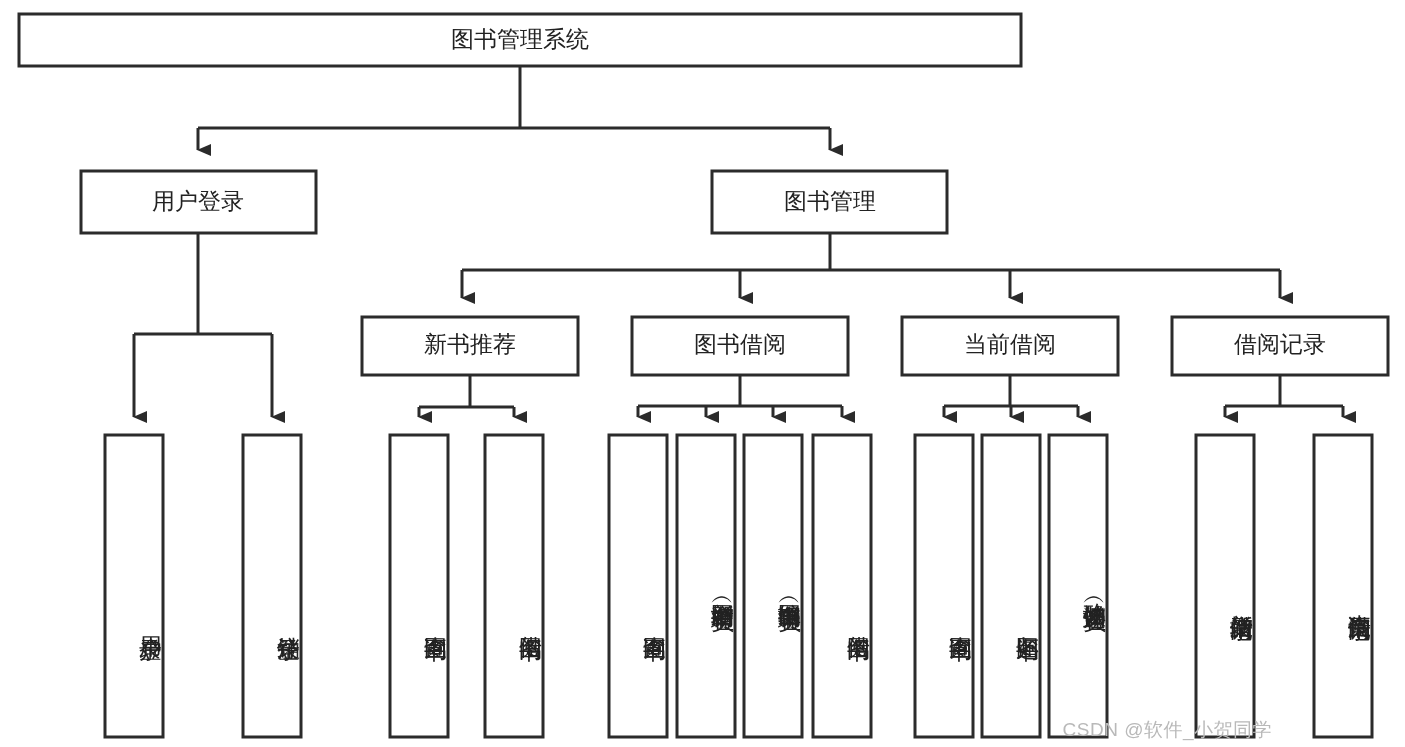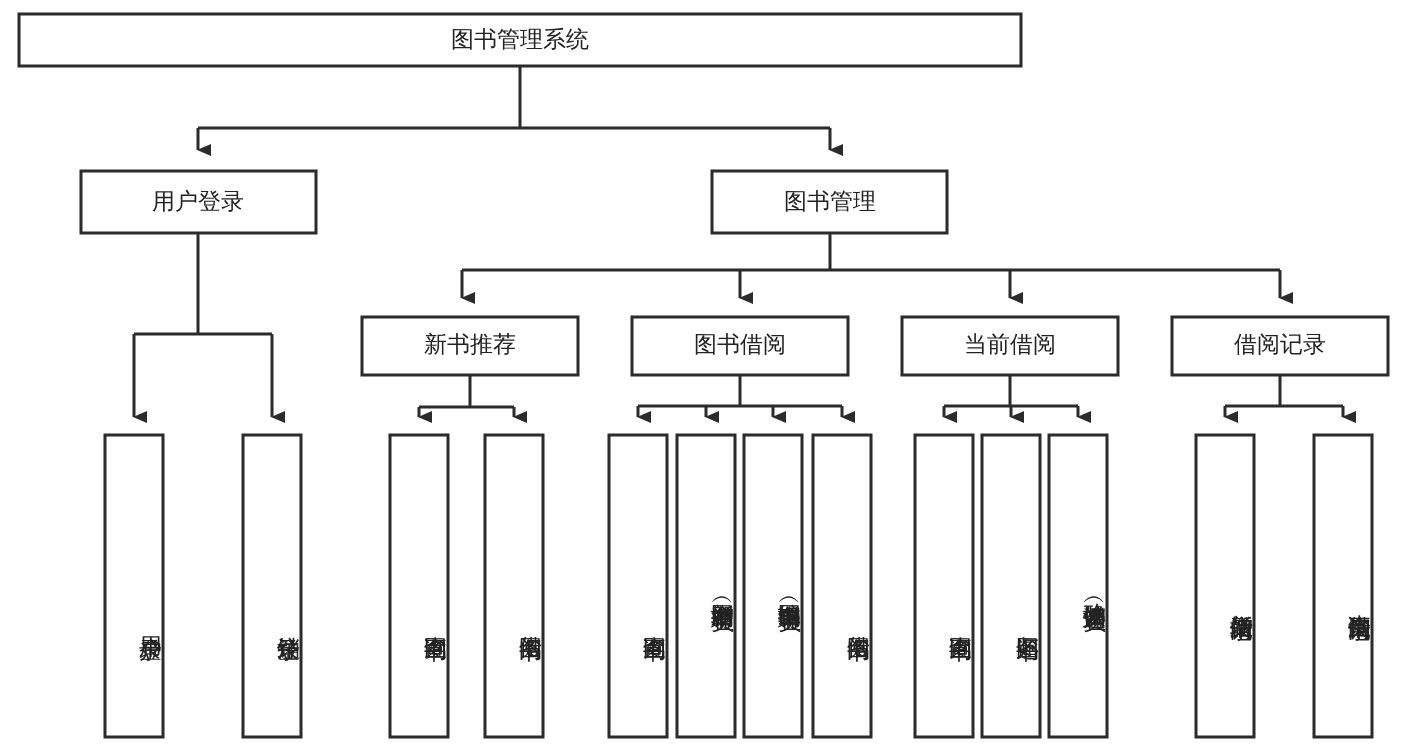--- a/index.html
+++ b/index.html
@@ -207,13 +207,14 @@
   <div class="leaf-label" style="left:744px; top:443px; width:58px; height:292px;">编辑图书（管理员）</div>
   <div class="leaf-label" style="left:813px; top:505px; width:58px; height:230px;">借阅图书</div>
 
   <div class="leaf-label" style="left:915px; top:505px; width:58px; height:230px;">查询图书</div>
   <div class="leaf-label" style="left:982px; top:505px; width:58px; height:230px;">归还图书</div>
   <div class="leaf-label" style="left:1049px; top:443px; width:58px; height:292px;">确认归还（管理员）</div>
 
   <div class="leaf-label" style="left:1196px; top:463px; width:58px; height:272px;">新增借阅记录</div>
   <div class="leaf-label" style="left:1314px; top:463px; width:58px; height:272px;">查询借阅记录</div>
 
+  <div class="watermark">CSDN @软件_小贺同学</div>
 </div>
 
 </body></html>

